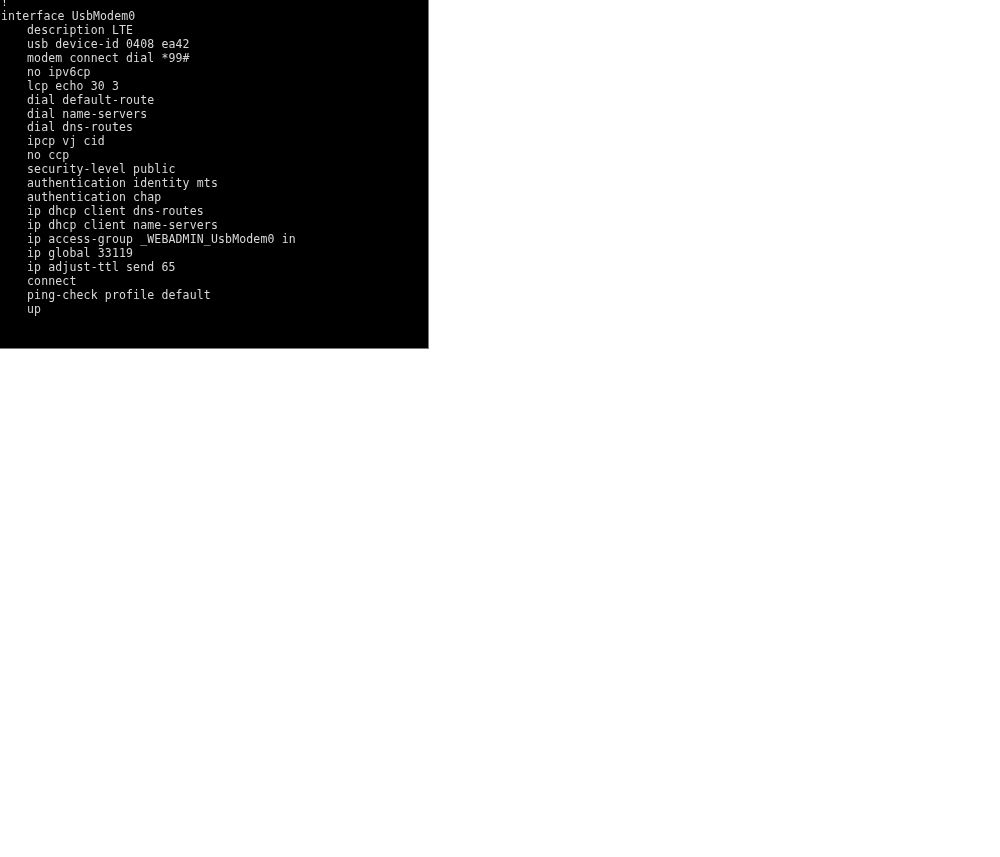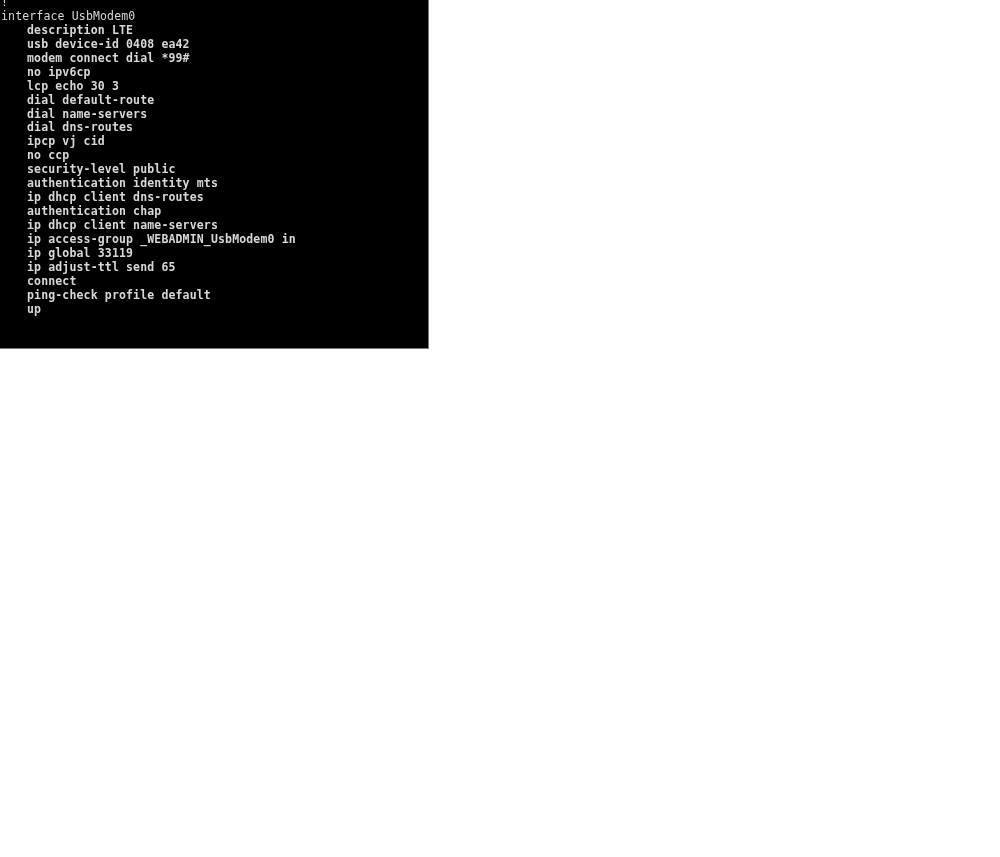--- a/index.html
+++ b/index.html
@@ -51,21 +51,20 @@
     letter-spacing: 0.15px;
     padding-left: 1px;
     height: 13.95px;
   }
 
   .term-line.indent-0 {
     text-indent: 0;
   }
   .term-line.indent-1 {
     text-indent: 26px;
-    font-weight: bold;
   }
 </style>
 </head>
 <body>
 
 <div id="page-root">
 
   <div class="terminal">
     <div class="terminal-body" id="terminal-output" style="color: rgb(216, 216, 216);">
         <div class="term-line indent-0">!</div>
@@ -75,22 +74,22 @@
         <div class="term-line indent-1">modem connect dial *99#</div>
         <div class="term-line indent-1">no ipv6cp</div>
         <div class="term-line indent-1">lcp echo 30 3</div>
         <div class="term-line indent-1">dial default-route</div>
         <div class="term-line indent-1">dial name-servers</div>
         <div class="term-line indent-1">dial dns-routes</div>
         <div class="term-line indent-1">ipcp vj cid</div>
         <div class="term-line indent-1">no ccp</div>
         <div class="term-line indent-1">security-level public</div>
         <div class="term-line indent-1">authentication identity mts</div>
+        <div class="term-line indent-1">authentication chap</div>
         <div class="term-line indent-1">ip dhcp client dns-routes</div>
-        <div class="term-line indent-1">authentication chap</div>
         <div class="term-line indent-1">ip dhcp client name-servers</div>
         <div class="term-line indent-1">ip access-group _WEBADMIN_UsbModem0 in</div>
         <div class="term-line indent-1">ip global 33119</div>
         <div class="term-line indent-1">ip adjust-ttl send 65</div>
         <div class="term-line indent-1">connect</div>
         <div class="term-line indent-1">ping-check profile default</div>
         <div class="term-line indent-1">up</div>
       </div>
   </div>
 

